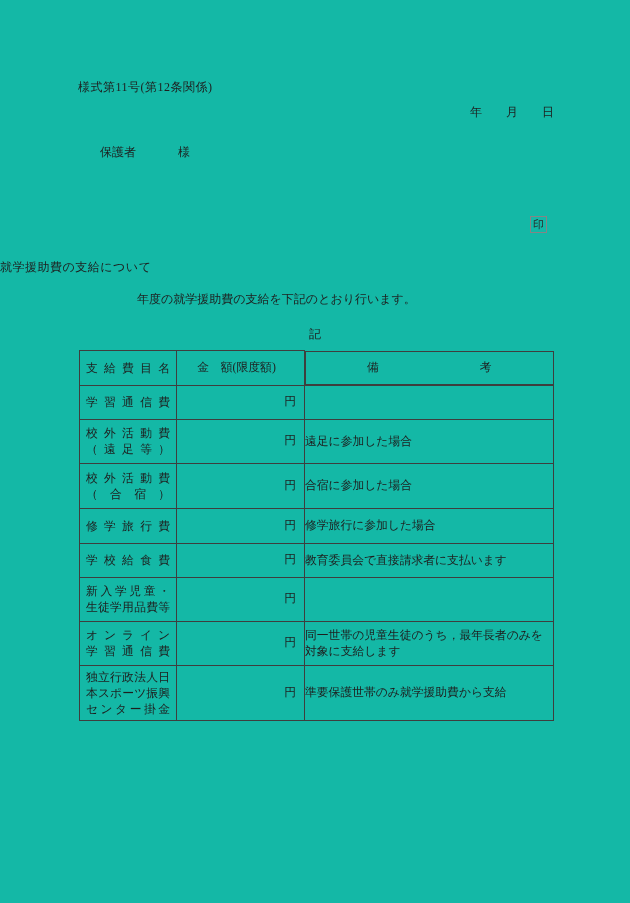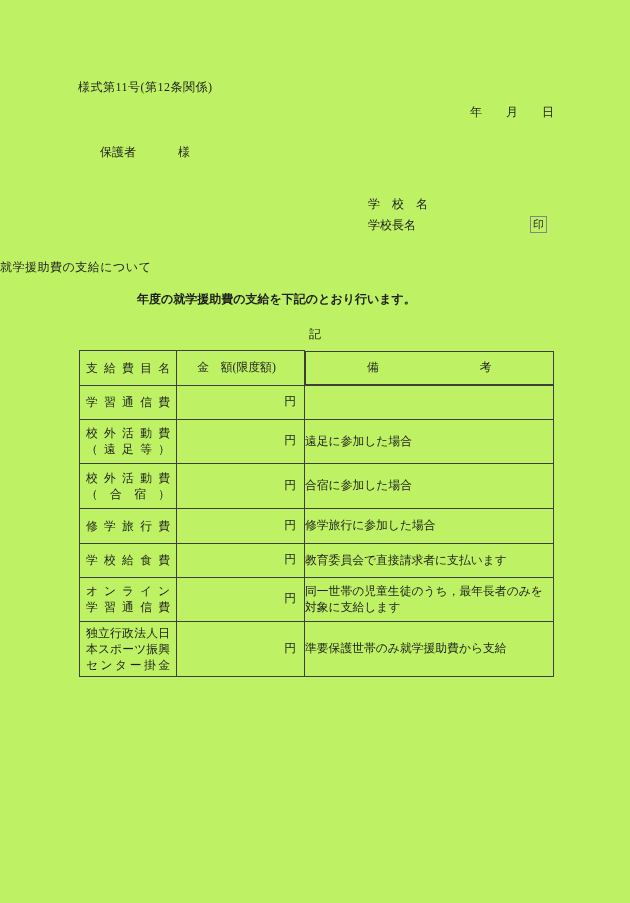--- a/index.html
+++ b/index.html
@@ -1,40 +1,40 @@
 <!DOCTYPE html>
 <html><head>
 <meta charset="utf-8">
 <style>
   * { margin:0; padding:0; box-sizing:border-box; }
   html,body { background:#e8e8e8; }
   .page {
     position:relative;
     width:630px; height:903px;
-    background:#bef264;
+    background:#14b8a6;
     color:#1e1e1e;
     font-family:"Liberation Serif","DejaVu Serif",serif;
     font-size:12px;
     margin:0 auto;
     overflow:hidden;
   }
   .form-number { position:absolute; left:78px; top:79px; letter-spacing:0.5px; }
   .date-line   { position:absolute; right:76px; top:104px; }
   .guardian-line { position:absolute; left:100px; top:144px; }
   .guardian-line .honorific { margin-left:42px; }
   .school-block { position:absolute; left:368px; top:194px; line-height:21px; }
   .seal-box {
     position:absolute; left:530px; top:216px;
     width:17px; height:17px;
     border:1px solid #858585;
     text-align:center; line-height:15px; font-size:11px;
     color:#2a2a2a;
   }
   .doc-title { position:absolute; left:0; top:259px; width:100%; text-align:left; letter-spacing:0.5px; }
-  .body-text { position:absolute; left:137px; top:291px;font-weight:bold; }
+  .body-text { position:absolute; left:137px; top:291px; }
   .section-marker { position:absolute; left:0; top:326px; width:100%; text-align:center; }
 
   table.grant-table {
     position:absolute; left:79px; top:350px;
     width:474px;
     border-collapse:collapse;
     table-layout:fixed;
     font-size:11.8px;
   }
   .grant-table td {
@@ -72,24 +72,20 @@
 <div class="page">
 
   <div class="form-number">様式第11号(第12条関係)</div>
 
   <div class="date-line">年　　月　　日</div>
 
   <div class="guardian-line">
     <span>保護者</span><span class="honorific">様</span>
   </div>
 
-  <div class="school-block">
-    <div>学　校　名</div>
-    <div>学校長名</div>
-  </div>
 
   <div class="seal-box">印</div>
 
   <div class="doc-title">就学援助費の支給について</div>
 
   <div class="body-text">年度の就学援助費の支給を下記のとおり行います。</div>
 
   <div class="section-marker">記</div>
 
   <table class="grant-table">
@@ -128,20 +124,26 @@
       <td class="c-item">修学旅行費</td>
       <td class="c-amt">円</td>
       <td class="c-rem">修学旅行に参加した場合</td>
     </tr>
     <tr style="height:34px">
       <td class="c-item">学校給食費</td>
       <td class="c-amt">円</td>
       <td class="c-rem">教育委員会で直接請求者に支払います</td>
     </tr>
     <tr style="height:44px">
+      <td class="c-item">新入学児童・
+生徒学用品費等</td>
+      <td class="c-amt">円</td>
+      <td class="c-rem"></td>
+    </tr>
+    <tr style="height:44px">
       <td class="c-item">オンライン
 学習通信費</td>
       <td class="c-amt">円</td>
       <td class="c-rem">同一世帯の児童生徒のうち，最年長者のみを
 対象に支給します</td>
     </tr>
     <tr style="height:47px">
       <td class="c-item">独立行政法人日
 本スポーツ振興
 センター掛金</td>

